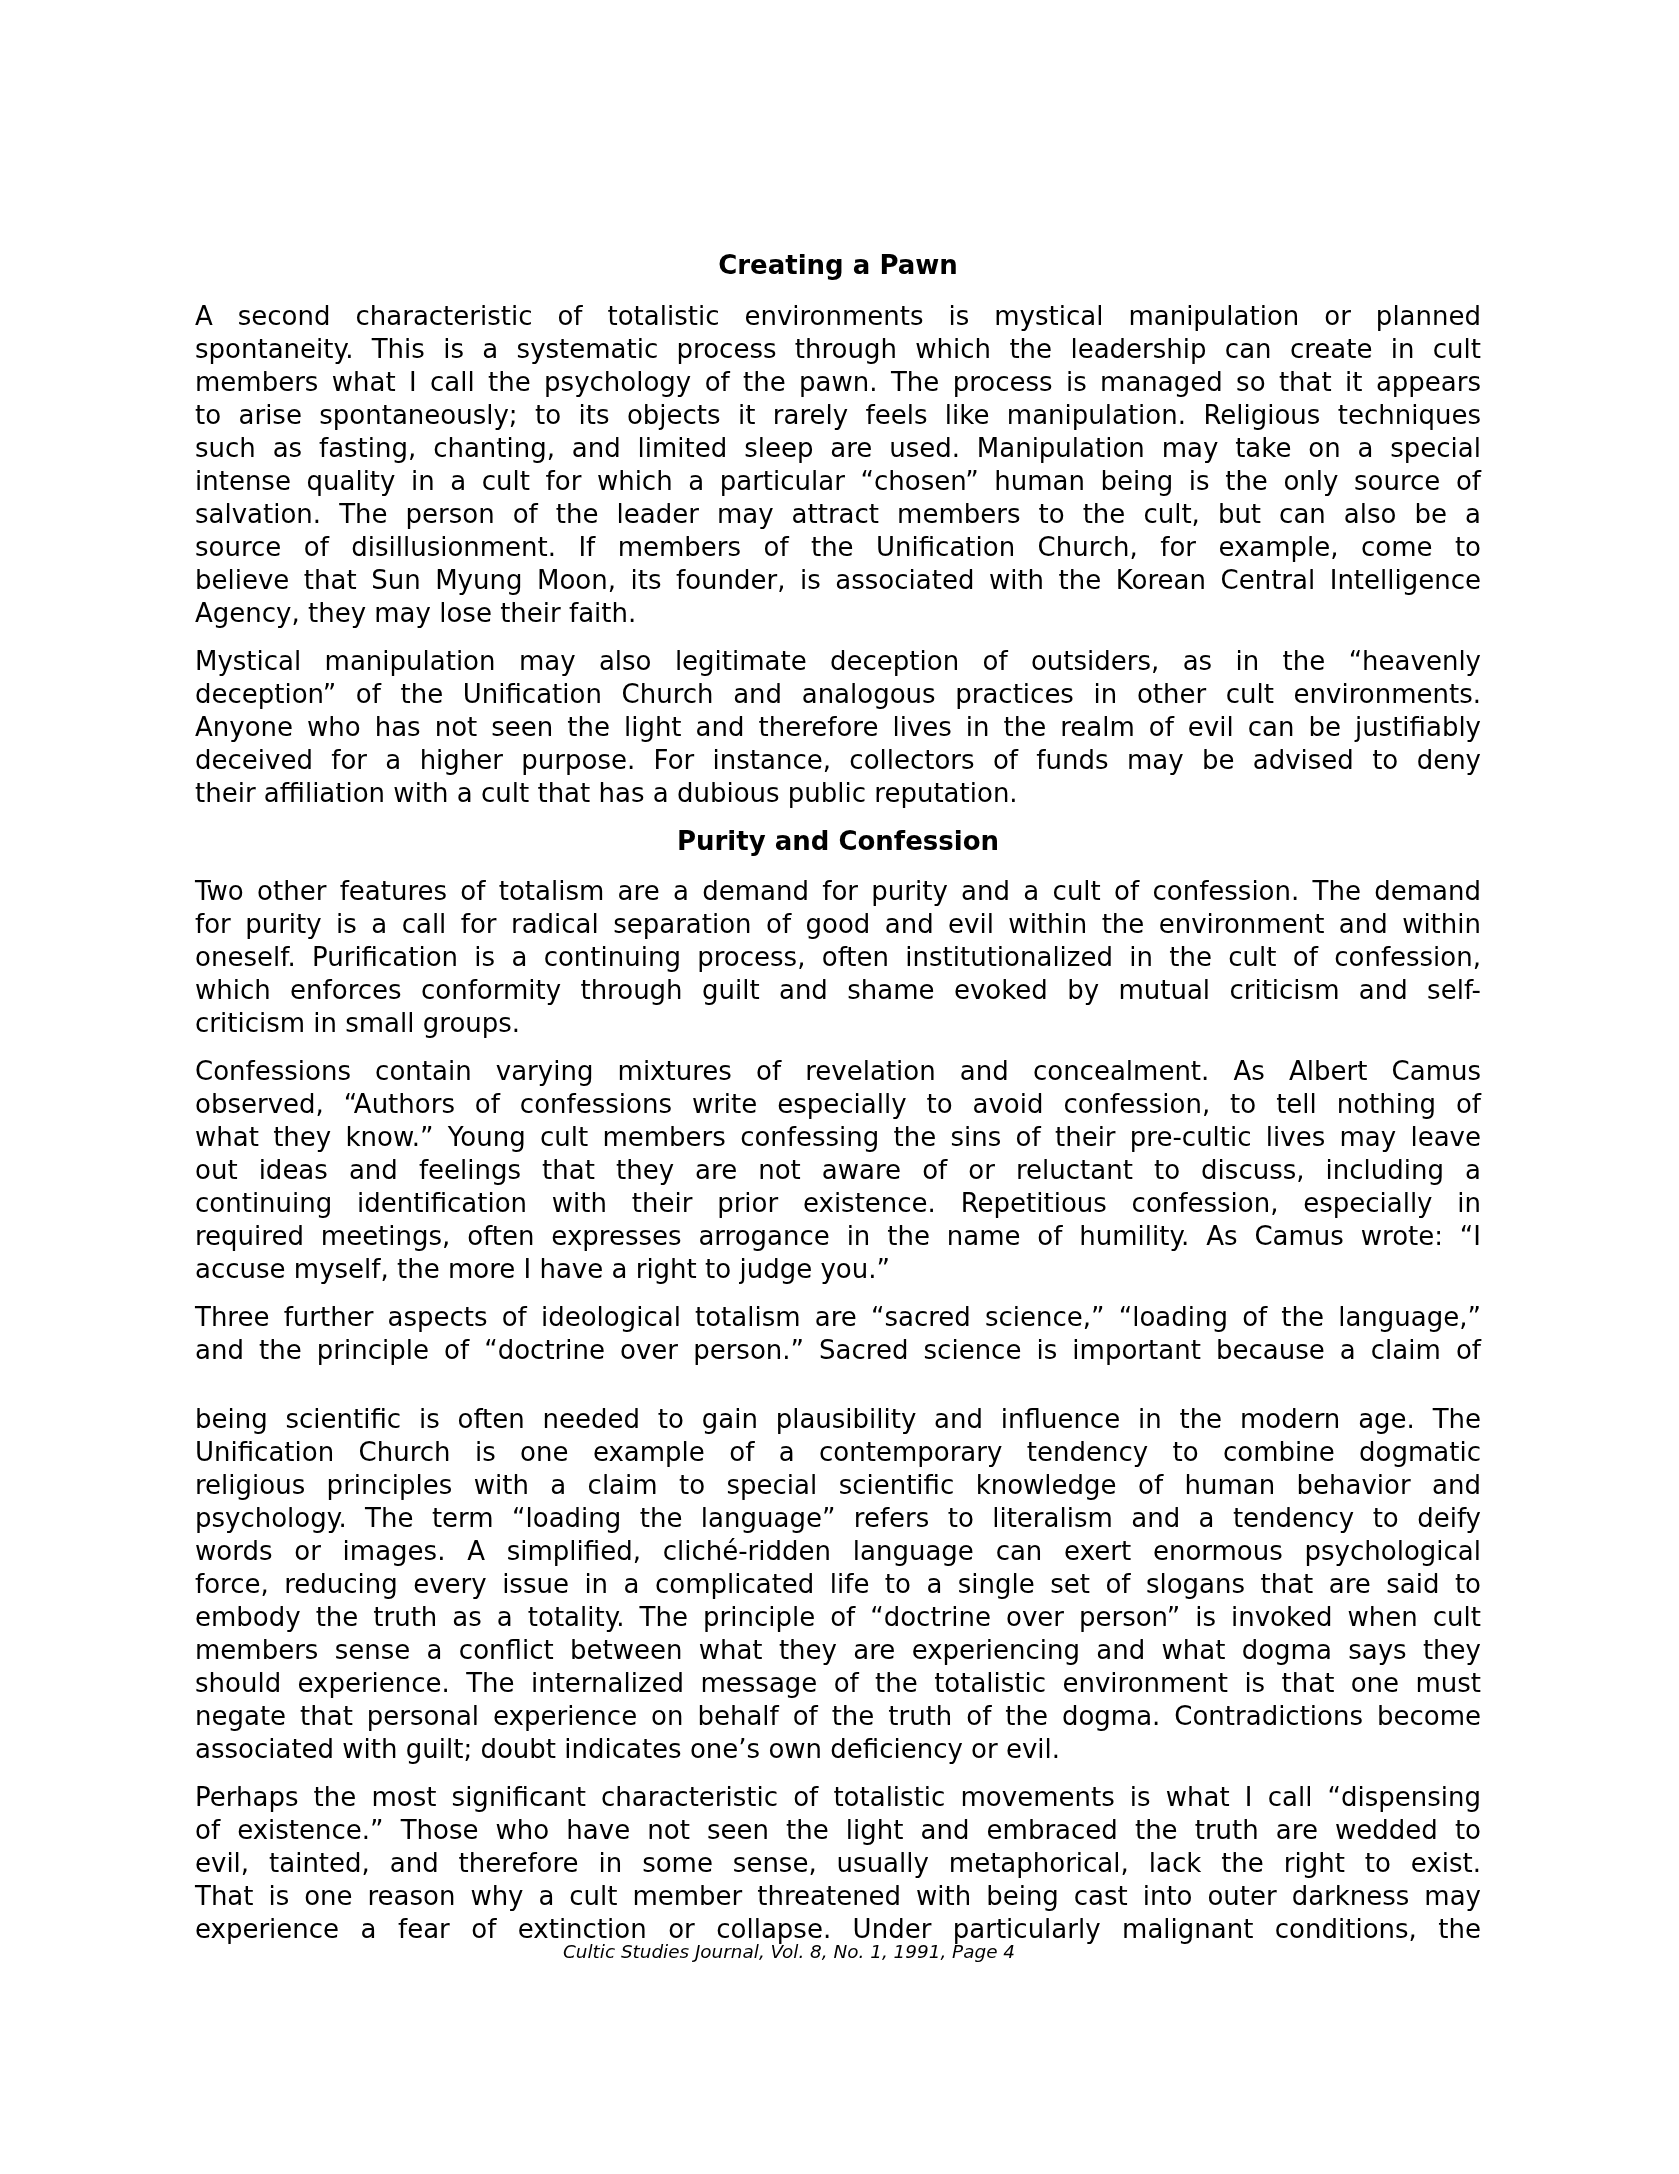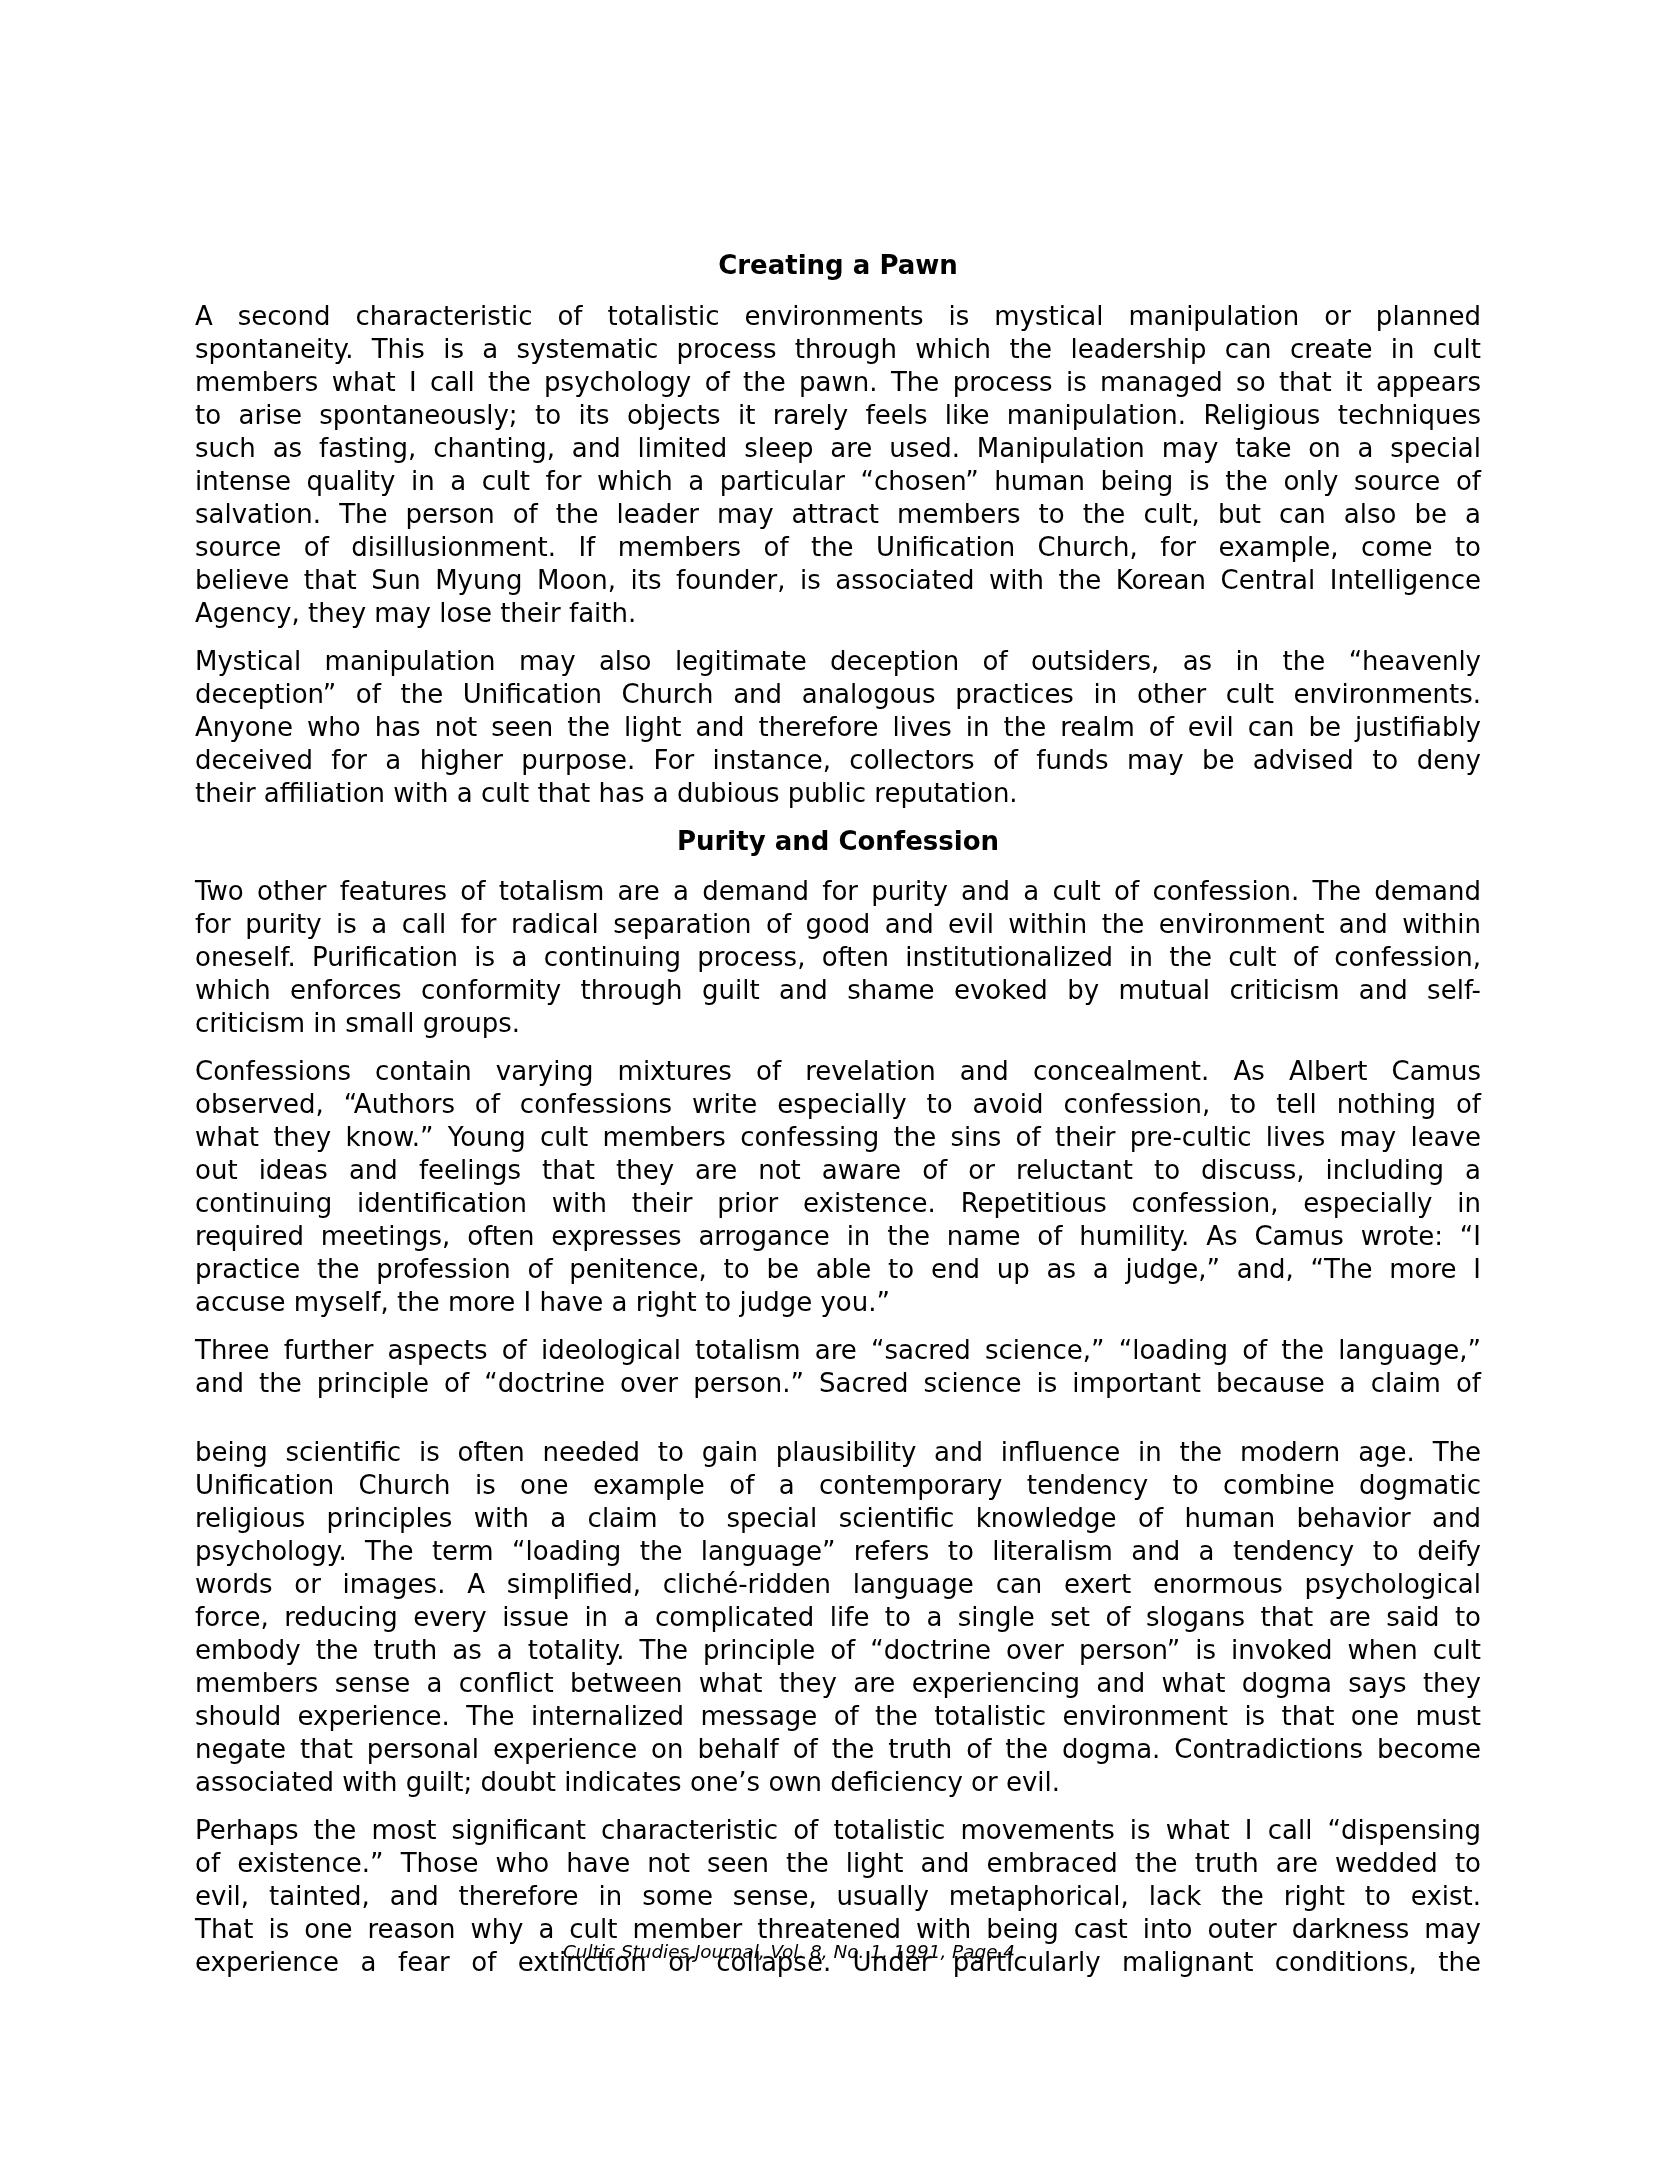--- a/index.html
+++ b/index.html
@@ -62,21 +62,20 @@
           <span class="line" style="white-space: nowrap;">which enforces conformity through guilt and shame evoked by mutual criticism and self-</span>
           <span class="line last" style="white-space: nowrap;">criticism in small groups.</span>
         </div>
         <div class="para">
           <span class="line" style="white-space: nowrap;">Confessions contain varying mixtures of revelation and concealment. As Albert Camus</span>
           <span class="line" style="white-space: nowrap;">observed, “Authors of confessions write especially to avoid confession, to tell nothing of</span>
           <span class="line" style="white-space: nowrap;">what they know.” Young cult members confessing the sins of their pre-cultic lives may leave</span>
           <span class="line" style="white-space: nowrap;">out ideas and feelings that they are not aware of or reluctant to discuss, including a</span>
           <span class="line" style="white-space: nowrap;">continuing identification with their prior existence. Repetitious confession, especially in</span>
           <span class="line" style="white-space: nowrap;">required meetings, often expresses arrogance in the name of humility. As Camus wrote:  “I</span>
-          <span class="line" style="white-space: nowrap;">practice the profession of penitence, to be able to end up as a judge,” and, “The more I</span>
           <span class="line last" style="white-space: nowrap;">accuse myself, the more I have a right to judge you.”</span>
         </div>
         <div class="para">
           <span class="line" style="white-space: nowrap;">Three further aspects of ideological totalism are “sacred science,” “loading of the language,”</span>
           <span class="line" style="white-space: nowrap;">and the principle of “doctrine over person.”  Sacred science is important because a claim of</span>
           <span class="line" style="white-space: nowrap; margin-top: 36px;">being scientific is often needed to gain plausibility and influence in the modern age. The</span>
           <span class="line" style="white-space: nowrap;">Unification Church is one example of a contemporary tendency to combine dogmatic</span>
           <span class="line" style="white-space: nowrap;">religious principles with a claim to special scientific knowledge of human behavior and</span>
           <span class="line" style="white-space: nowrap;">psychology.  The term “loading the language” refers to literalism and a tendency to deify</span>
           <span class="line" style="white-space: nowrap;">words or images. A simplified, cliché-ridden language can exert enormous psychological</span>

